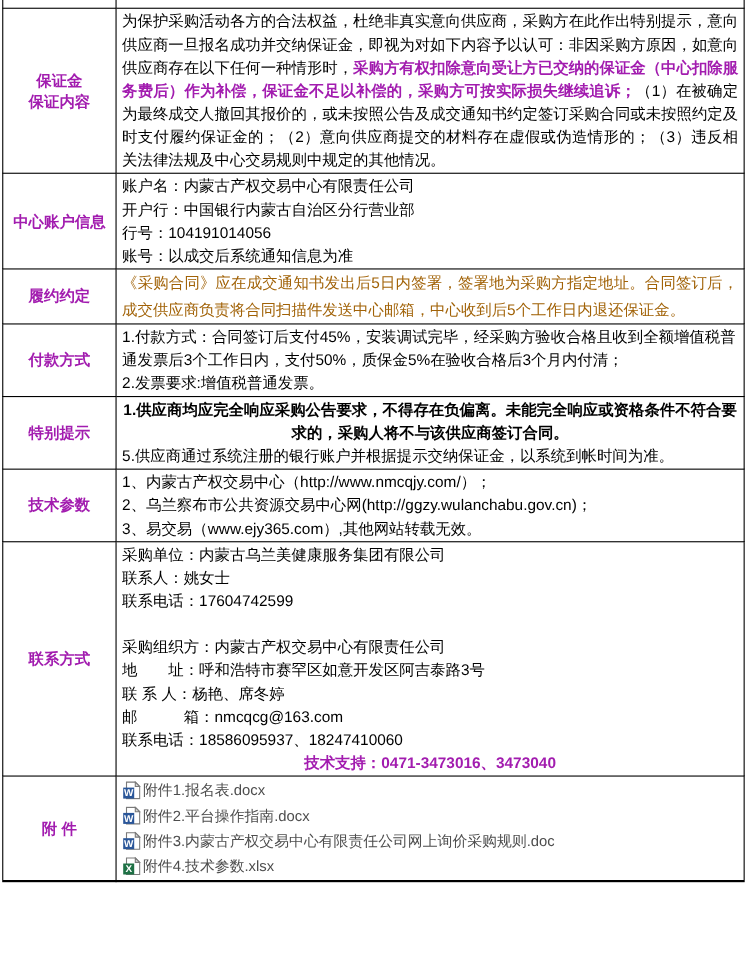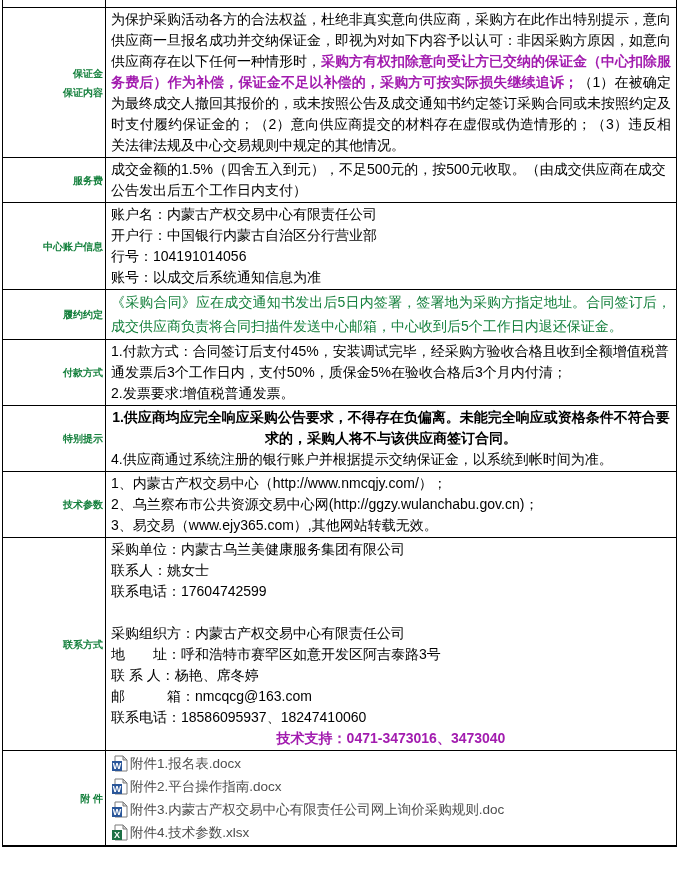--- a/index.html
+++ b/index.html
@@ -2,27 +2,27 @@
 <html><head>
 <meta charset="utf-8">
 <style>
   html,body{margin:0;padding:0;background:#ffffff;width:679px;height:882px;overflow:hidden;}
   body{font-family:"Liberation Sans","DejaVu Sans",sans-serif;color:#000;}
   table.doc{border-collapse:collapse;width:675px;margin-left:2px;table-layout:fixed;}
   table.doc{border-left:1px solid #000;border-right:1px solid #000;border-bottom:2px solid #000;}
   td{border:1px solid #000;vertical-align:middle;}
   col.c-label{width:103px;}
   tr.r-partial td{height:7px;border-top:none;padding:0;}
-  td.label{text-align:right;font-weight:bold;font-size:10px;line-height:19px;padding:2px;color:#15803d;}
+  td.label{text-align:center;font-weight:bold;font-size:14px;line-height:19px;padding:2px;color:#a21caf;}
   td.content{font-size:14px;line-height:21px;padding:1px 5px;vertical-align:middle;color:#000;}
   td.justify{text-align:justify;}
   .line{white-space:pre-wrap;min-height:21px;}
   .red{color:#a21caf;}
   .b{font-weight:bold;text-align:center;}
-  td.soft{color:#15803d;line-height:23.5px;}
+  td.soft{color:#a16207;line-height:23.5px;}
   .att-row{padding:6px 5px 6px 28px;vertical-align:middle;}
   .att{display:flex;align-items:center;height:23px;color:#4d4d4d;cursor:pointer;}
   .att .ico{width:17px;height:17px;margin-right:2px;flex:0 0 auto;display:inline-block;}
   .att-name{font-size:13.5px;white-space:nowrap;overflow:hidden;}
   .empty-line{min-height:21px;}
 </style>
 </head>
 <body>
 
 <table class="doc">
@@ -38,24 +38,20 @@
   </tr>
 
   <tr>
     <td class="label">
       <div>保证金</div>
       <div>保证内容</div>
     </td>
     <td class="content justify"><span>为保护采购活动各方的合法权益，杜绝非真实意向供应商，采购方在此作出特别提示，意向供应商一旦报名成功并交纳保证金，即视为对如下内容予以认可：非因采购方原因，如意向供应商存在以下任何一种情形时，</span><span class="red b">采购方有权扣除意向受让方已交纳的保证金（中心扣除服务费后）作为补偿，保证金不足以补偿的，采购方可按实际损失继续追诉；</span><span>（1）在被确定为最终成交人撤回其报价的，或未按照公告及成交通知书约定签订采购合同或未按照约定及时支付履约保证金的；（2）意向供应商提交的材料存在虚假或伪造情形的；（3）违反相关法律法规及中心交易规则中规定的其他情况。</span></td>
   </tr>
 
-  <tr>
-    <td class="label">服务费</td>
-    <td class="content">成交金额的1.5%（四舍五入到元），不足500元的，按500元收取。（由成交供应商在成交公告发出后五个工作日内支付）</td>
-  </tr>
 
   <tr>
     <td class="label">中心账户信息</td>
     <td class="content">
       <div class="line">账户名：内蒙古产权交易中心有限责任公司</div>
       <div class="line">开户行：中国银行内蒙古自治区分行营业部</div>
       <div class="line">行号：104191014056</div>
       <div class="line">账号：以成交后系统通知信息为准</div>
     </td>
   </tr>
@@ -70,21 +66,21 @@
     <td class="content">
       <div class="line">1.付款方式：合同签订后支付45%，安装调试完毕，经采购方验收合格且收到全额增值税普通发票后3个工作日内，支付50%，质保金5%在验收合格后3个月内付清；</div>
       <div class="line">2.发票要求:增值税普通发票。</div>
     </td>
   </tr>
 
   <tr>
     <td class="label">特别提示</td>
     <td class="content">
       <div class="line b">1.供应商均应完全响应采购公告要求，不得存在负偏离。未能完全响应或资格条件不符合要求的，采购人将不与该供应商签订合同。</div>
-      <div class="line">4.供应商通过系统注册的银行账户并根据提示交纳保证金，以系统到帐时间为准。</div>
+      <div class="line">5.供应商通过系统注册的银行账户并根据提示交纳保证金，以系统到帐时间为准。</div>
     </td>
   </tr>
 
   <tr>
     <td class="label">技术参数</td>
     <td class="content">
       <div class="line">1、内蒙古产权交易中心（http://www.nmcqjy.com/）；</div>
       <div class="line">2、乌兰察布市公共资源交易中心网(http://ggzy.wulanchabu.gov.cn)；</div>
       <div class="line">3、易交易（www.ejy365.com）,其他网站转载无效。</div>
     </td>

